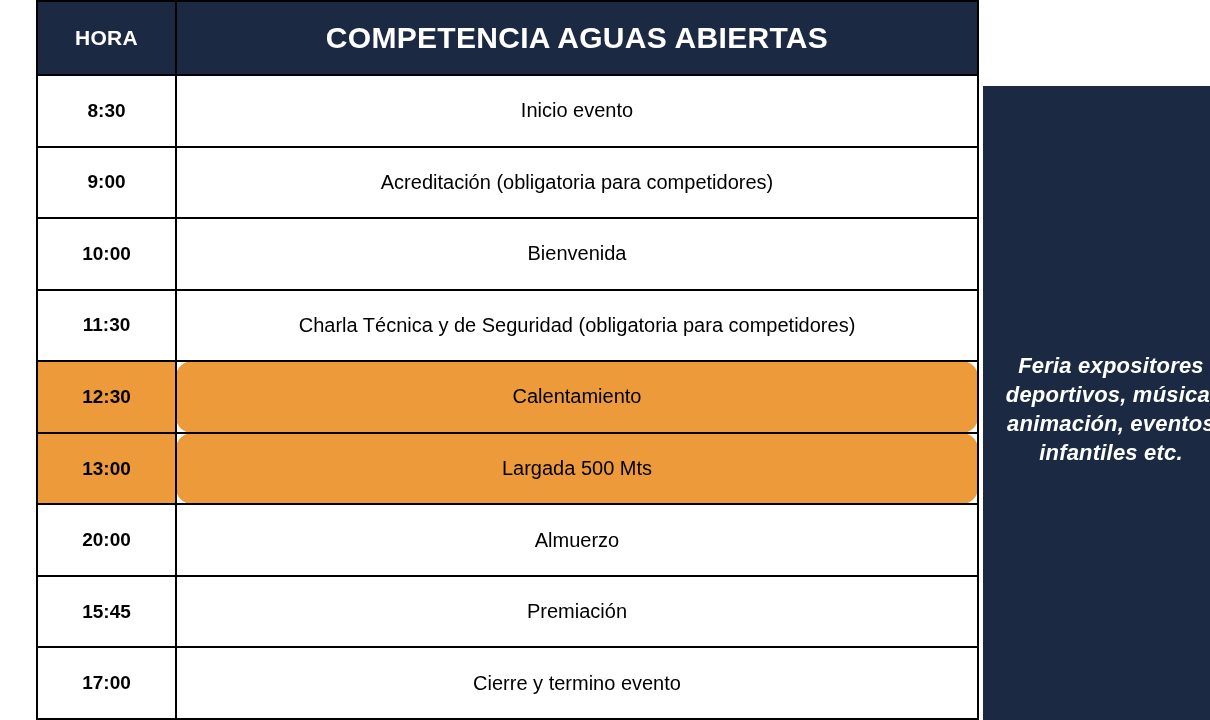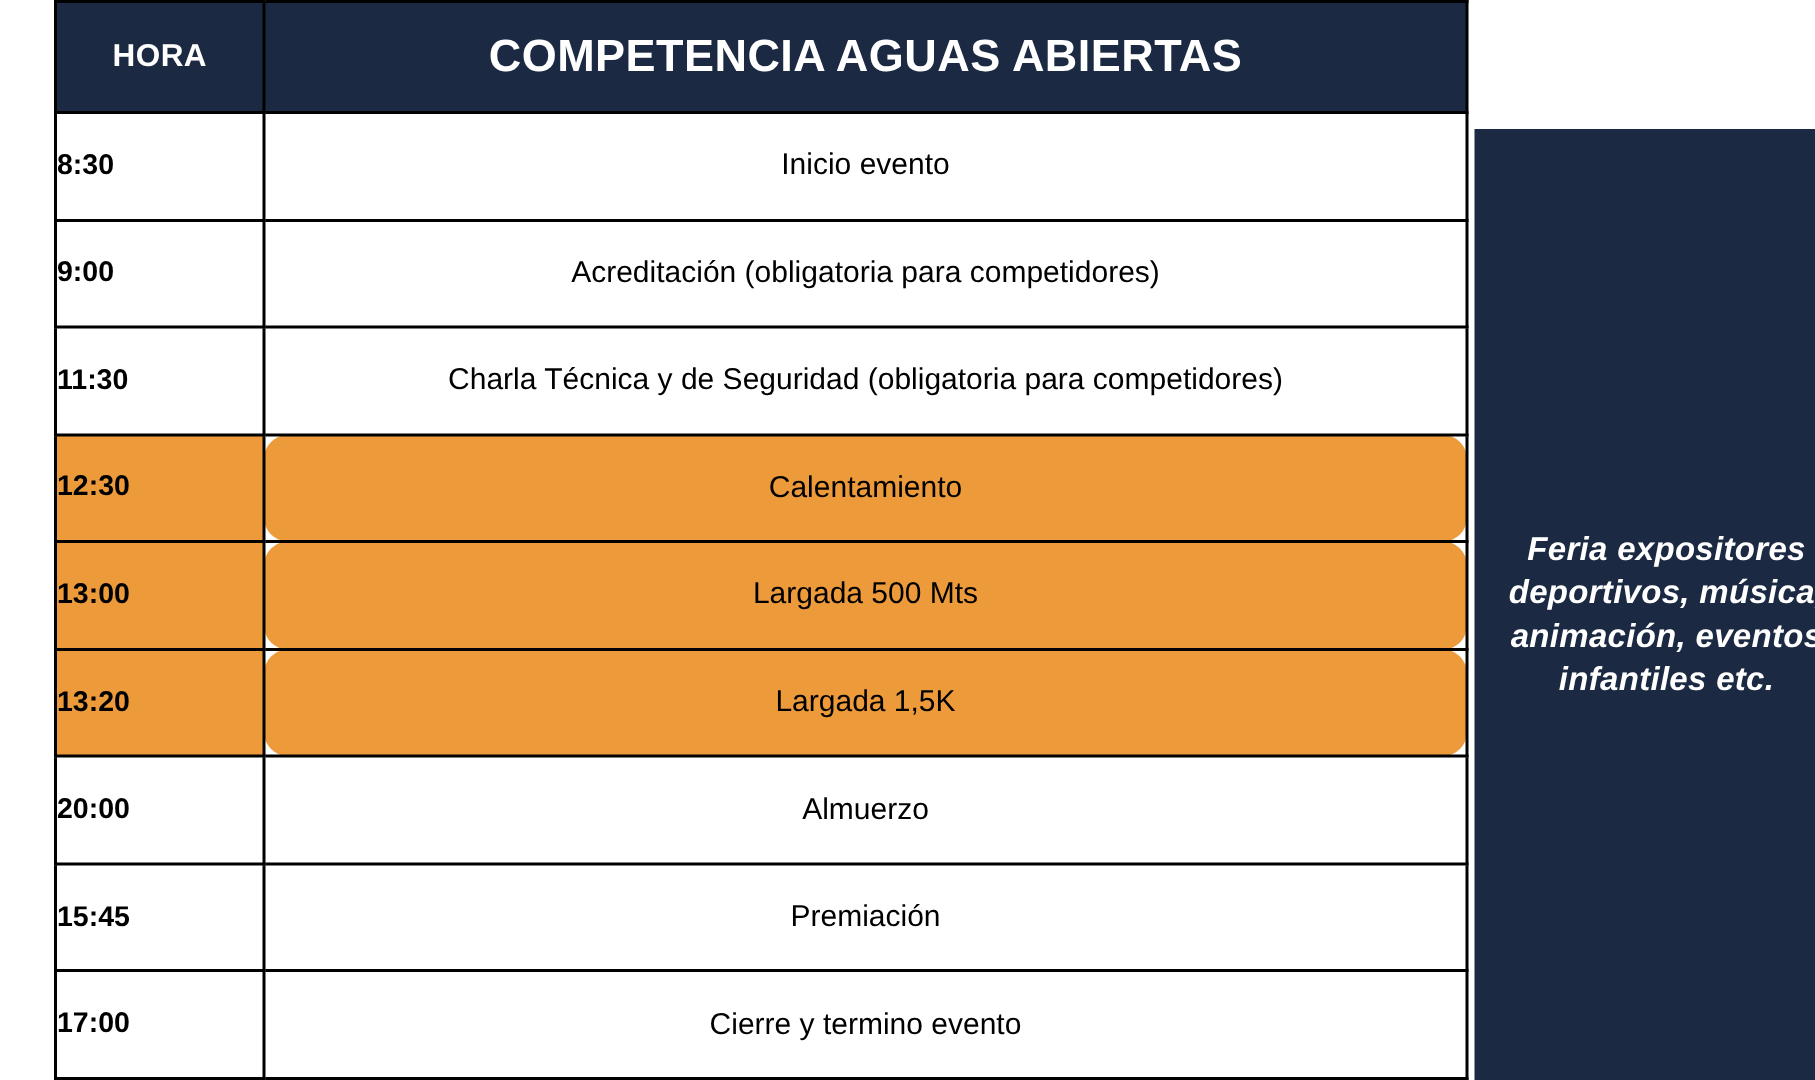--- a/index.html
+++ b/index.html
@@ -54,21 +54,21 @@
     letter-spacing: 0.3px;
   }
   th.desc-header {
     font-size: 30px;
     letter-spacing: 0.3px;
   }
 
   tbody tr { height: 53.7px; }
 
   td.time-cell {
-    text-align: left;
+    text-align: center;
     font-size: 19px;
     font-weight: bold;
     color: #000000;
   }
   td.desc-cell {
     text-align: center;
     font-size: 20px;
     font-weight: normal;
     color: #000000;
     border-radius: 16px;
@@ -128,34 +128,34 @@
     <tbody id="schedule-body">
         <tr class="row-default">
           <td class="time-cell">8:30</td>
           <td class="desc-cell">Inicio evento</td>
         </tr>
         <tr class="row-default">
           <td class="time-cell">9:00</td>
           <td class="desc-cell">Acreditación (obligatoria para competidores)</td>
         </tr>
         <tr class="row-default">
+          <td class="time-cell">10:00</td>
+          <td class="desc-cell">Bienvenida</td>
+        </tr>
+        <tr class="row-default">
           <td class="time-cell">11:30</td>
           <td class="desc-cell">Charla Técnica y de Seguridad (obligatoria para competidores)</td>
         </tr>
         <tr class="row-highlight">
           <td class="time-cell">12:30</td>
           <td class="desc-cell">Calentamiento</td>
         </tr>
         <tr class="row-highlight">
           <td class="time-cell">13:00</td>
           <td class="desc-cell">Largada 500 Mts</td>
-        </tr>
-        <tr class="row-highlight">
-          <td class="time-cell">13:20</td>
-          <td class="desc-cell">Largada 1,5K</td>
         </tr>
         <tr class="row-default">
           <td class="time-cell">20:00</td>
           <td class="desc-cell">Almuerzo</td>
         </tr>
         <tr class="row-default">
           <td class="time-cell">15:45</td>
           <td class="desc-cell">Premiación</td>
         </tr>
         <tr class="row-default">

